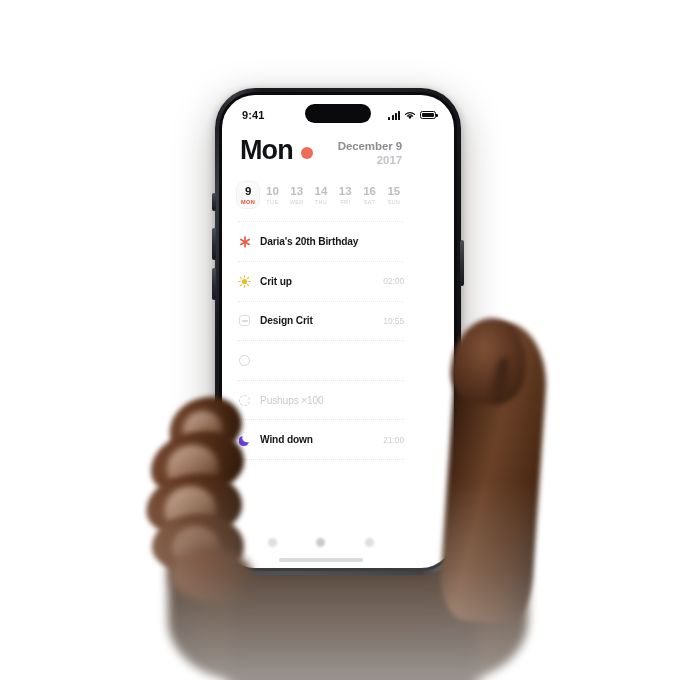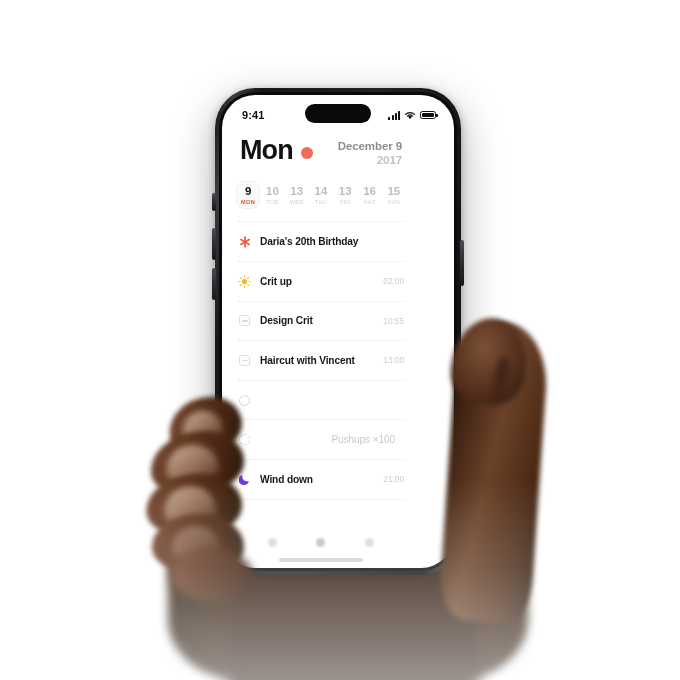--- a/index.html
+++ b/index.html
@@ -325,21 +325,21 @@
     font-size: 10.2px;
     color: #16171a;
     letter-spacing: -0.15px;
     font-weight: bold;
   }
   .row .time {
     font-size: 8.4px;
     color: #cdced0;
     letter-spacing: -0.05px;
   }
-  .row.dimmed .title { color: #c8c9cb; font-weight: normal; text-align: right; }
+  .row.dimmed .title { color: #c8c9cb; font-weight: normal; }
 
   
   .cbox {
     width: 11px; height: 11px;
     border: 1px solid #dcdddf;
     border-radius: 3px;
     box-sizing: border-box;
     position: relative;
   }
   .cbox.marked::after {
@@ -508,27 +508,20 @@
           </div>
 
           <div class="row">
             <span class="icon">
                 <span class="cbox marked"></span>
               </span>
             <span class="title">Design Crit</span>
             <span class="time">10:55</span>
           </div>
 
-          <div class="row">
-            <span class="icon">
-                <span class="cbox marked"></span>
-              </span>
-            <span class="title">Haircut with Vincent</span>
-            <span class="time">13:00</span>
-          </div>
 
           <div class="row">
             <span class="icon">
                 <span class="cbox plain"></span>
               </span>
             <span class="time"></span>
           </div>
 
           <div class="row dimmed">
             <span class="icon">

